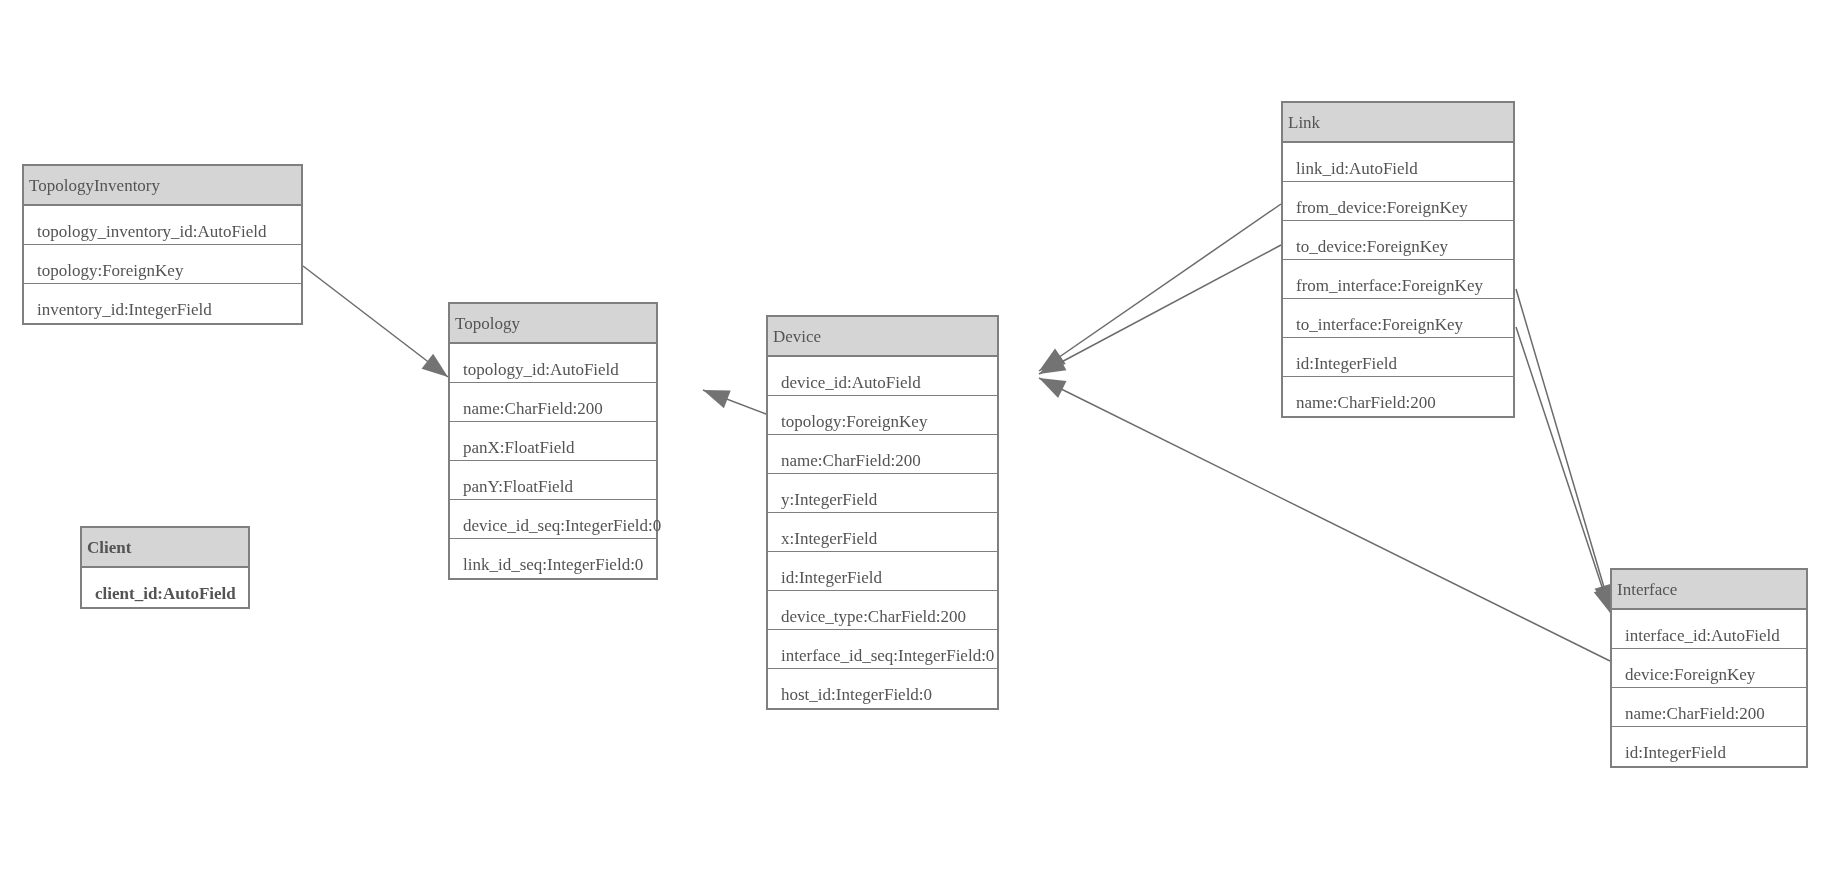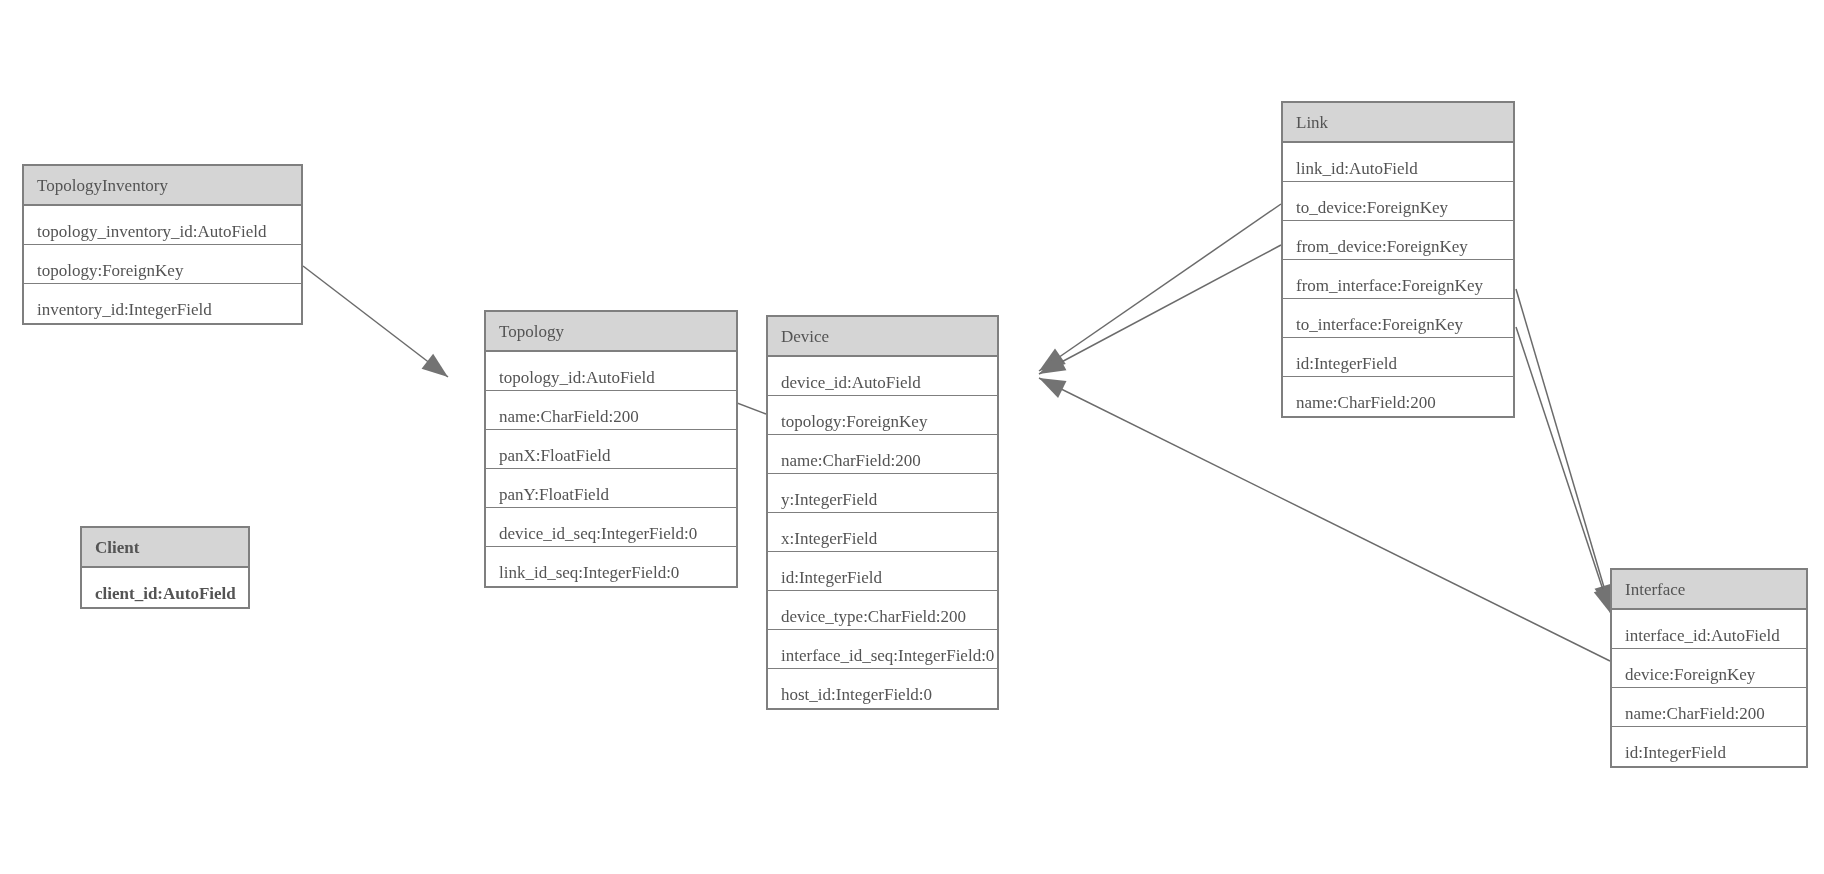--- a/index.html
+++ b/index.html
@@ -32,21 +32,21 @@
     color: var(--text, #545454);
     font-size: 17px;
     line-height: 1;
   }
   .entity-header {
     height: 38px;
     background: var(--header-fill, #d5d5d5);
     border-bottom: 2px solid var(--border, #7f7f7f);
     display: flex;
     align-items: center;
-    padding: 0 10px 0 13px;
+    padding: 0 10px 0 5px;
     white-space: nowrap;
   }
   .field-row {
     height: 39px;
     box-sizing: border-box;
     border-bottom: 1px solid var(--border, #7f7f7f);
     display: flex;
     align-items: center;
     padding: 12px 10px 0 13px;
     background: var(--row-fill, #ffffff);
@@ -85,21 +85,21 @@
       <line x1="1516" y1="327" x2="1611" y2="614" class="conn-line"></line>
       <polygon points="0,0 -26,-9.5 -26,9.5" transform="translate(1611,614) rotate(71.68491664972441)" class="conn-arrow"></polygon>
     </svg>
   <div id="entities">
       <div class="entity" style="left: 22px; top: 164px; width: 281px;">
         <div class="entity-header">TopologyInventory</div>
         <div class="field-row">topology_inventory_id:AutoField</div>
         <div class="field-row">topology:ForeignKey</div>
         <div class="field-row">inventory_id:IntegerField</div>
       </div>
-      <div class="entity" style="left: 448px; top: 310px; width: 254px; margin-left: 36px;">
+      <div class="entity" style="left: 448px; top: 302px; width: 210px;">
         <div class="entity-header">Topology</div>
         <div class="field-row">topology_id:AutoField</div>
         <div class="field-row">name:CharField:200</div>
         <div class="field-row">panX:FloatField</div>
         <div class="field-row">panY:FloatField</div>
         <div class="field-row">device_id_seq:IntegerField:0</div>
         <div class="field-row">link_id_seq:IntegerField:0</div>
       </div>
       <div class="entity" style="left: 80px; top: 526px; width: 170px; font-weight: bold;">
         <div class="entity-header">Client</div>
@@ -113,22 +113,22 @@
         <div class="field-row">y:IntegerField</div>
         <div class="field-row">x:IntegerField</div>
         <div class="field-row">id:IntegerField</div>
         <div class="field-row">device_type:CharField:200</div>
         <div class="field-row">interface_id_seq:IntegerField:0</div>
         <div class="field-row">host_id:IntegerField:0</div>
       </div>
       <div class="entity" style="left: 1281px; top: 101px; width: 234px;">
         <div class="entity-header">Link</div>
         <div class="field-row">link_id:AutoField</div>
+        <div class="field-row">from_device:ForeignKey</div>
         <div class="field-row">to_device:ForeignKey</div>
-        <div class="field-row">from_device:ForeignKey</div>
         <div class="field-row">from_interface:ForeignKey</div>
         <div class="field-row">to_interface:ForeignKey</div>
         <div class="field-row">id:IntegerField</div>
         <div class="field-row">name:CharField:200</div>
       </div>
       <div class="entity" style="left: 1610px; top: 568px; width: 198px;">
         <div class="entity-header">Interface</div>
         <div class="field-row">interface_id:AutoField</div>
         <div class="field-row">device:ForeignKey</div>
         <div class="field-row">name:CharField:200</div>

